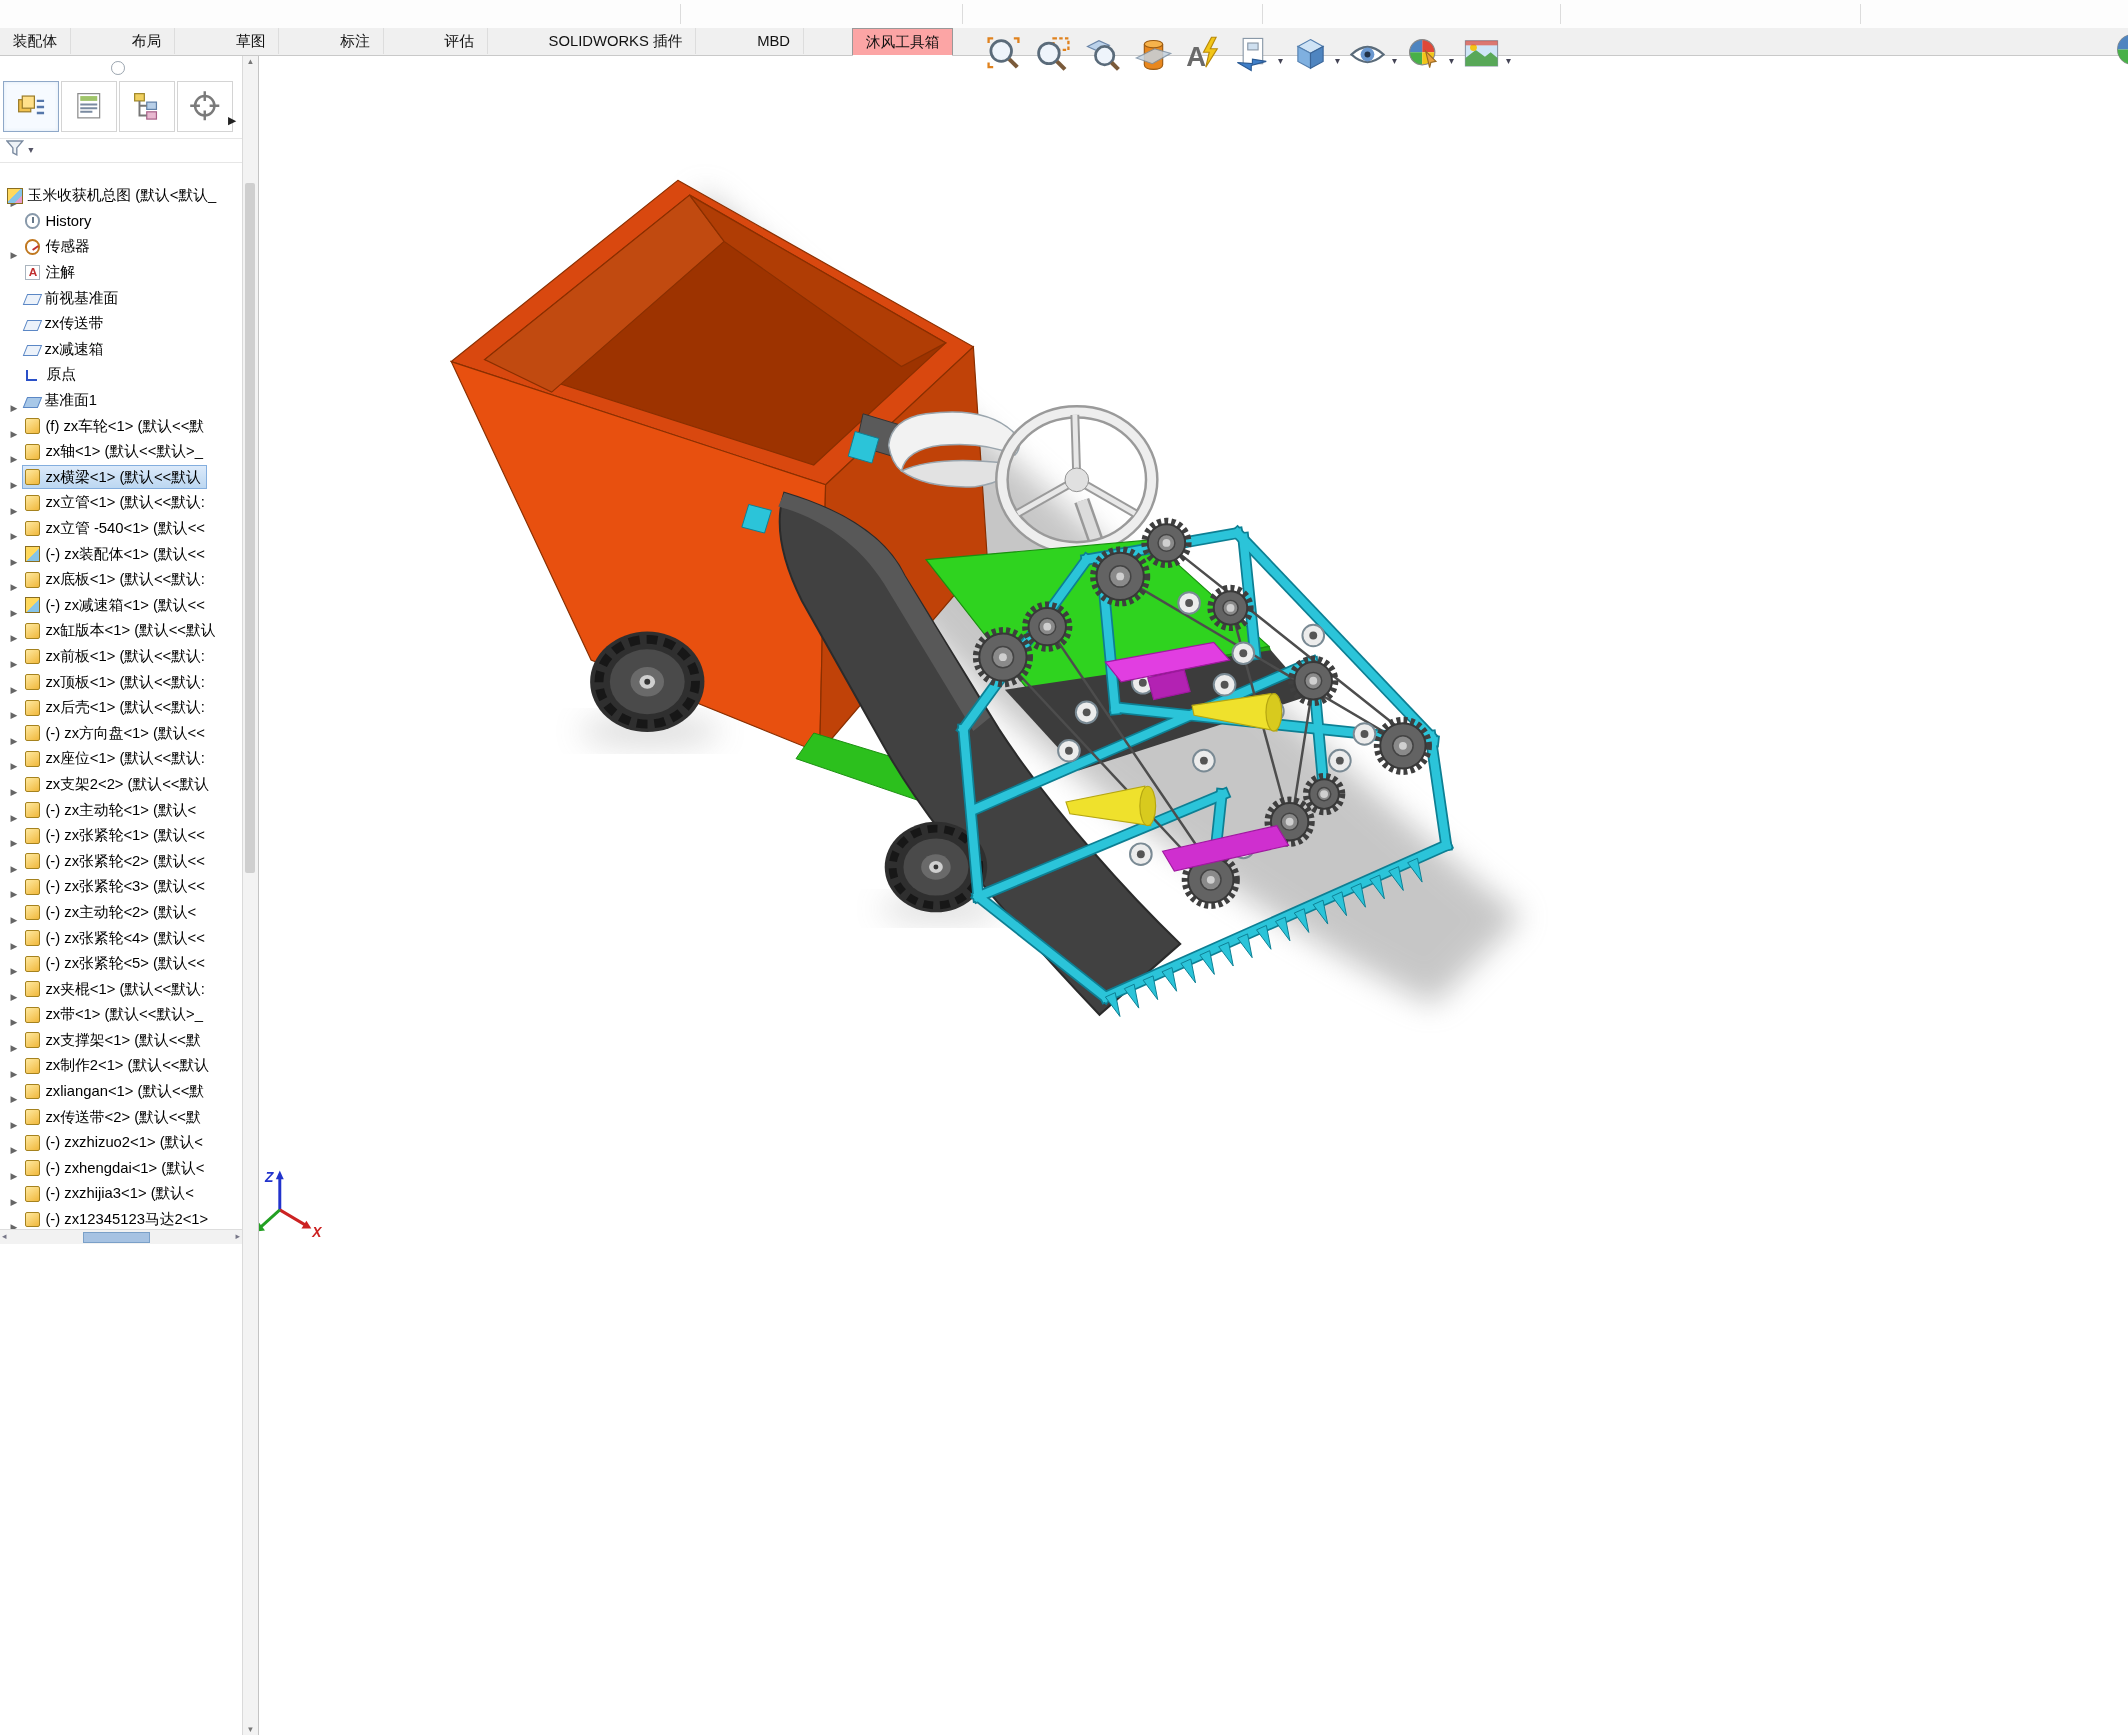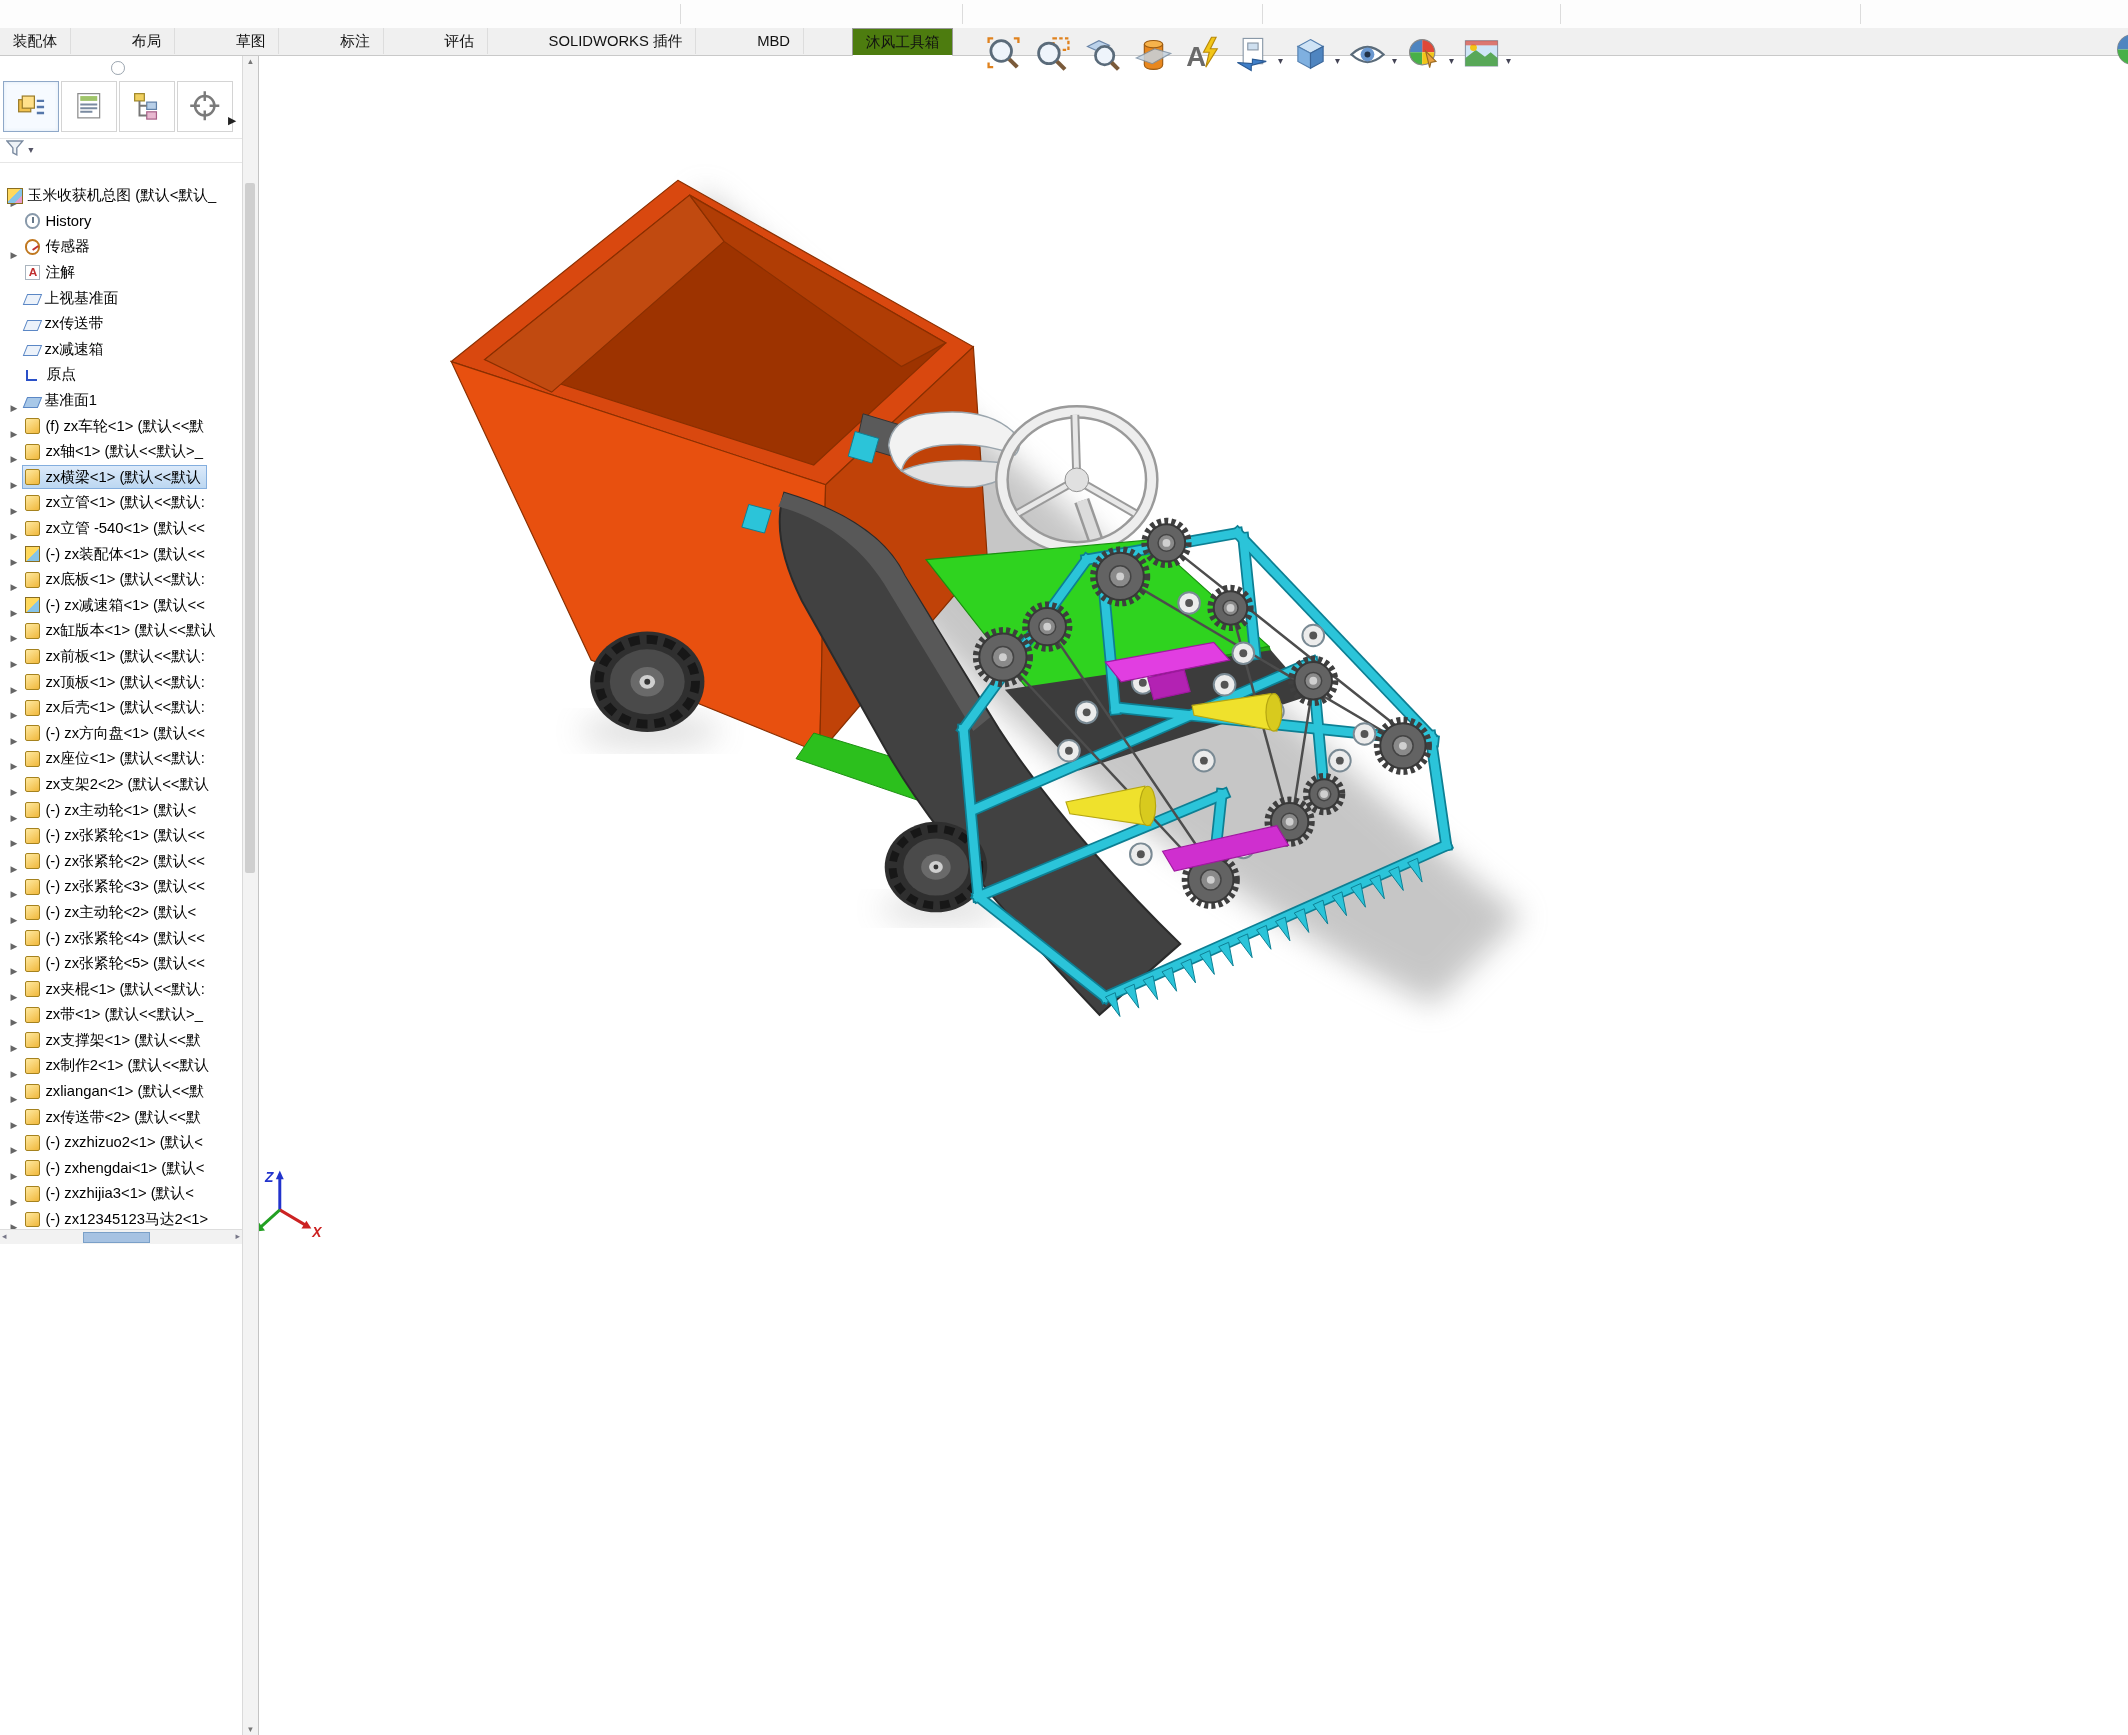--- a/index.html
+++ b/index.html
@@ -3,21 +3,21 @@
 <meta charset="utf-8">
 <style>
   html,body{margin:0;padding:0;background:#888;}
   .app{position:relative;width:2129px;height:1736px;background:#fff;overflow:hidden;
        font-family:"Liberation Sans",sans-serif;-webkit-font-smoothing:antialiased;}
   
   .menubar{position:absolute;left:0;top:0;width:100%;height:27.6px;background:#fdfdfd;border-bottom:1px solid #e8e8e8;z-index:6;}
   .menubar .sep{position:absolute;top:3.9px;width:1px;height:19.7px;background:#dcdcdc;}
   .tabbar{position:absolute;left:0;top:27.6px;width:100%;height:27.6px;background:#f0f0f0;border-bottom:1px solid #c9c9c9;display:flex;z-index:6;gap:48px;}
   .tab{height:26.6px;line-height:26.6px;padding:0 12.8px;font-size:14.8px;color:#111;border-right:1px solid #ddd;white-space:nowrap;}
-  .tab.active{background:#4d7c0f;border:1px solid #999;border-bottom:1px solid #fff;margin-top:0;}
+  .tab.active{background:#fca5a5;border:1px solid #999;border-bottom:1px solid #fff;margin-top:0;}
   
   .headsup{position:absolute;left:980px;top:29.6px;display:flex;align-items:center;gap:3px;z-index:7;}
   .hubtn{display:flex;align-items:center;justify-content:center;width:47px;height:49px;}
   .hubtn svg{width:39px;height:39px;}
   .dd{font-size:9.9px;color:#445;margin:13.8px 1px 0 -2px;}
   .taskpane{position:absolute;right:0;top:29.6px;width:23.6px;height:49px;overflow:hidden;z-index:7;}
   .taskpane svg{width:39px;height:39px;}
   
   .panel{position:absolute;left:0;top:55px;width:242px;height:1681px;background:#fff;z-index:5;}
   .collapse{position:absolute;left:111px;top:5.9px;width:11.8px;height:11.8px;border:1px solid #9aa4ae;border-radius:50%;background:#fff;}
@@ -463,21 +463,21 @@
           <span class="arr">▶</span>
           <span class="wrap">
             <span class="ti ti-annotation"></span>
             <span class="lbl">注解</span>
           </span>
         </div>
         <div class="row">
           <span class="arr empty">▶</span>
           <span class="wrap">
             <span class="ti ti-plane"></span>
-            <span class="lbl">上视基准面</span>
+            <span class="lbl">前视基准面</span>
           </span>
         </div>
         <div class="row">
           <span class="arr empty">▶</span>
           <span class="wrap">
             <span class="ti ti-plane"></span>
             <span class="lbl">zx传送带</span>
           </span>
         </div>
         <div class="row">

